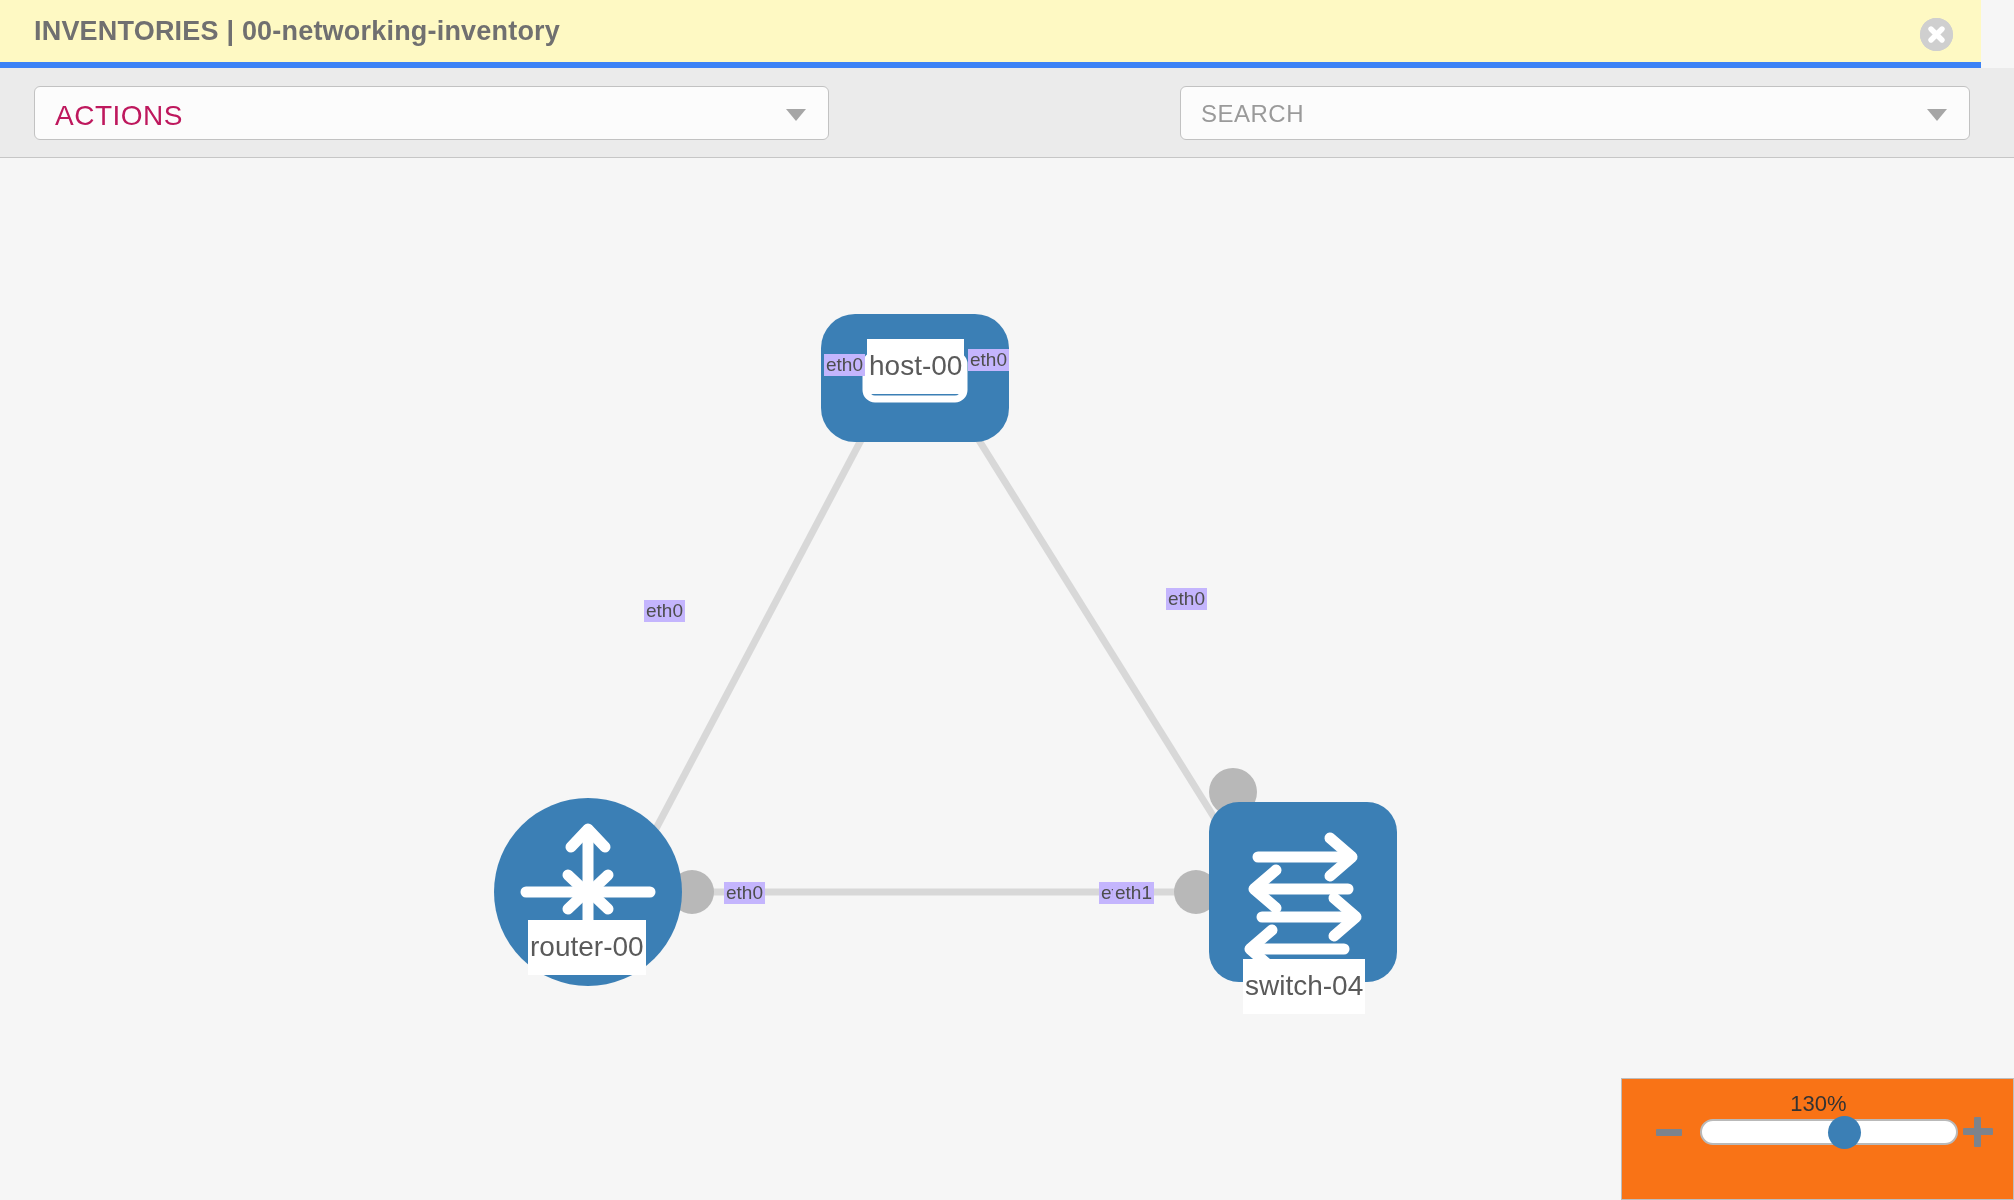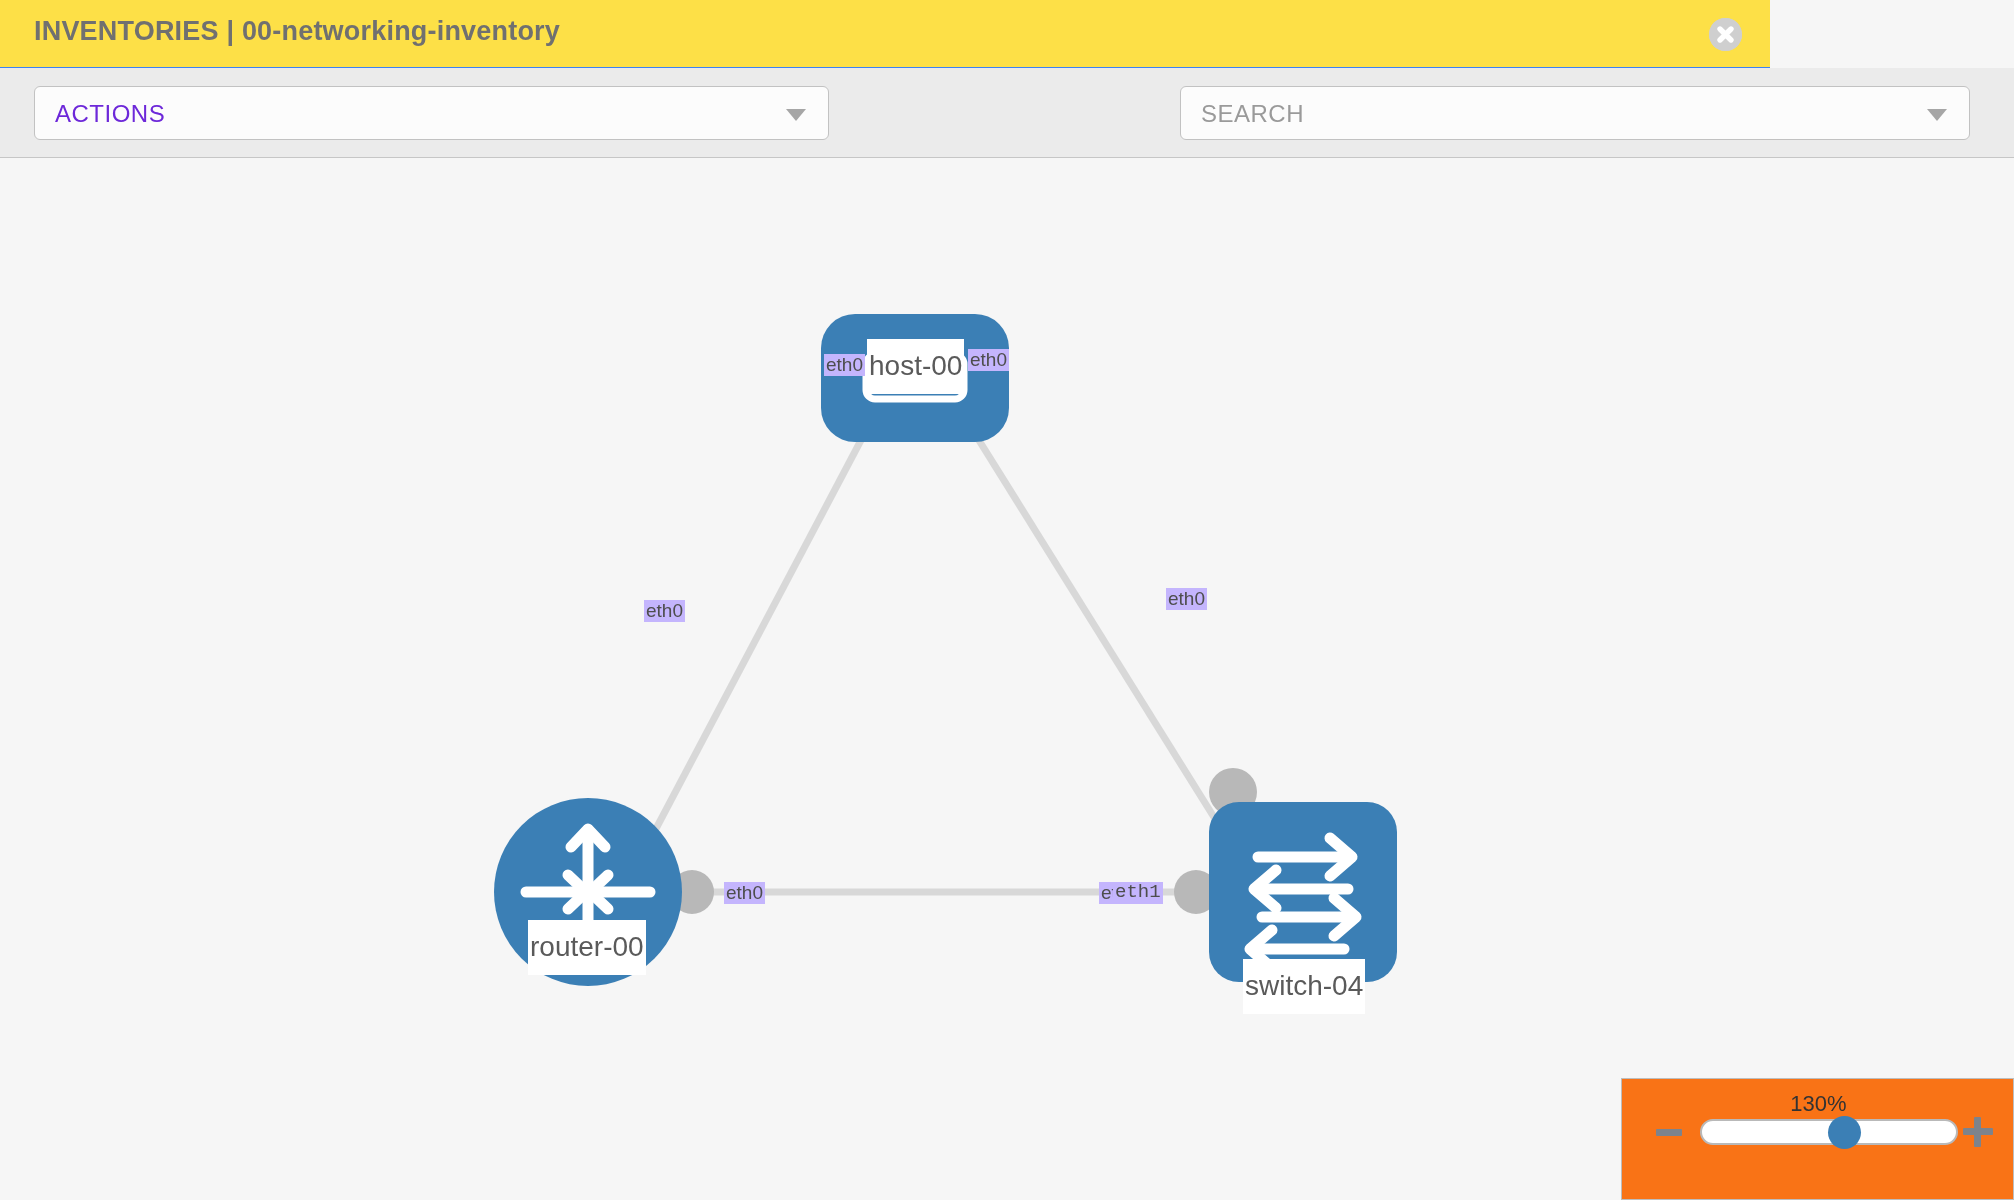--- a/index.html
+++ b/index.html
@@ -16,24 +16,24 @@
     position: relative;
     width: 2014px;
     height: 1200px;
     background: #f6f6f6;
   }
 
   
   .header {
     position: absolute;
     left: 0; top: 0;
-    width: 1770px;
+    width: 1981px;
     height: 68px;
-    background: #fde047;
-    border-bottom: 1px solid #3b82f6;
+    background: #fef9c3;
+    border-bottom: 6px solid #3b82f6;
     box-sizing: border-box;
   }
   .header-title {
     position: absolute;
     left: 34px;
     top: 16px;
     font-size: 27px;
     font-weight: bold;
     color: #707070;
     letter-spacing: 0.2px;
@@ -71,22 +71,22 @@
     background: #fcfcfc;
     border: 1px solid #c2c2c2;
     border-radius: 6px;
     box-sizing: border-box;
     cursor: pointer;
   }
   .actions-select .label {
     position: absolute;
     left: 20px;
     top: 13px;
-    font-size: 24px;
-    color: #6d28d9;
+    font-size: 28px;
+    color: #be185d;
     letter-spacing: 0.5px;
   }
   .caret {
     position: absolute;
     right: 22px;
     top: 22px;
     width: 0; height: 0;
     border-left: 10px solid transparent;
     border-right: 10px solid transparent;
     border-top: 12px solid #a6a6a6;
@@ -348,21 +348,21 @@
     <div class="node-label" style="left:1243px; top:800px;">switch-04</div>
 
     <div class="edge-label" style="left:824px; top:195px;">eth0</div>
     <div class="edge-label" style="left:968px; top:190px;">eth0</div>
 
     <div class="edge-label" style="left:644px; top:441px;">eth0</div>
     <div class="edge-label" style="left:1166px; top:429px;">eth0</div>
 
     <div class="edge-label" style="left:724px; top:723px;">eth0</div>
     <div class="edge-label" style="left:1099px; top:723px;">eth</div>
-    <div class="edge-label" style="left:1113px; top:723px;font-family:Liberation Mono, monospace;">eth1</div>
+    <div class="edge-label" style="left:1113px; top:723px;">eth1</div>
   </div>
 
   <div class="zoom-panel">
     <div class="zoom-level">130%</div>
     <div class="zoom-minus"></div>
     <div class="zoom-track"></div>
     <div class="zoom-thumb" style="left: 206.25px;"></div>
     <div class="zoom-plus"></div>
   </div>
 

